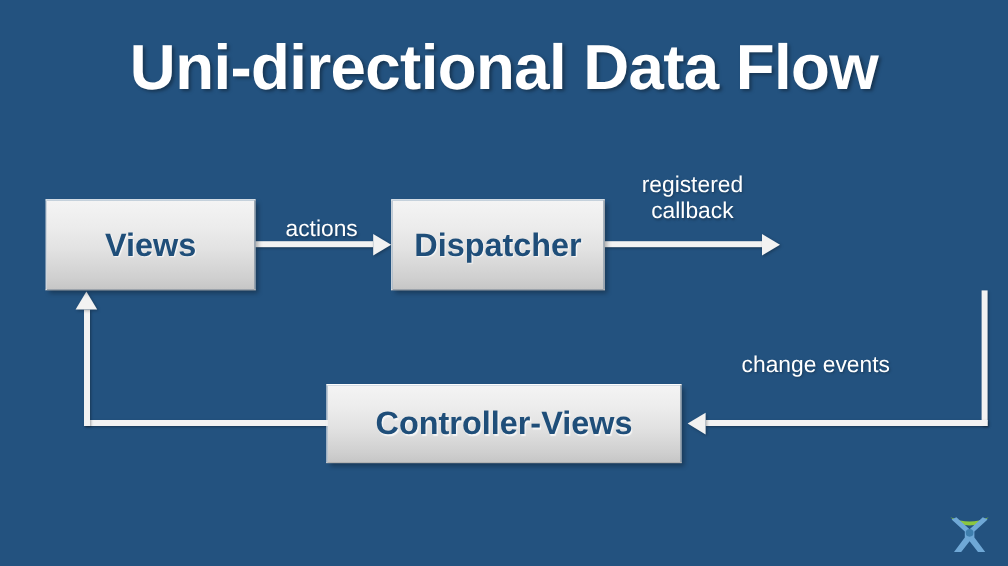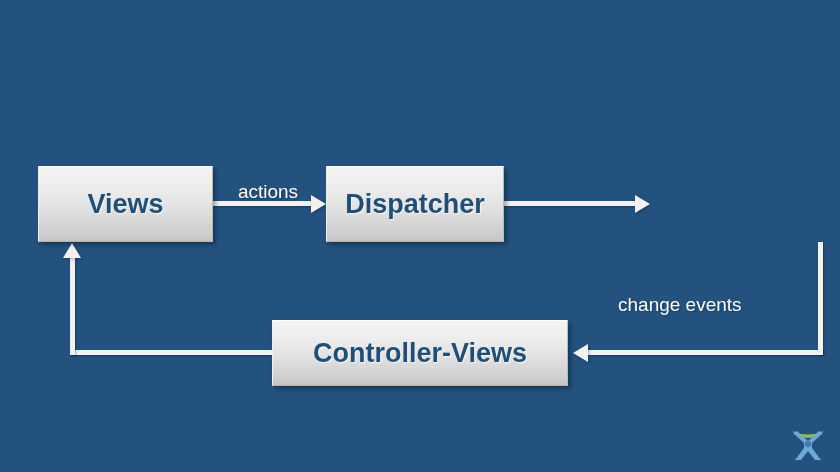--- a/index.html
+++ b/index.html
@@ -121,27 +121,30 @@
     width: 44px;
     height: 40px;
     z-index: 8;
   }
 </style>
 </head>
 <body>
 
 <div id="slide">
 
+  <div id="title">Uni-directional Data Flow</div>
 
   <div class="line-h" style="left:213px; top:201px; width:98px;"></div>
   <div class="arrow arrow-right" style="left:311px; top:195px;"></div>
   <div class="edge-label" id="label-actions">actions</div>
 
   <div class="line-h" style="left:504px; top:201px; width:131px;"></div>
   <div class="arrow arrow-right" style="left:635px; top:195px;"></div>
+  <div class="edge-label" id="label-registered">registered
+callback</div>
 
   <div class="line-v" style="left:818px; top:242px; height:113px;"></div>
   <div class="line-h" style="left:588px; top:350px; width:235px;"></div>
   <div class="arrow arrow-left" style="left:573px; top:344px;"></div>
   <div class="edge-label" id="label-change">change events</div>
 
   <div class="line-h" style="left:70px; top:350px; width:204px;"></div>
   <div class="line-v" style="left:70px; top:258px; height:97px;"></div>
   <div class="arrow arrow-up" style="left:63px; top:243px;"></div>
 

